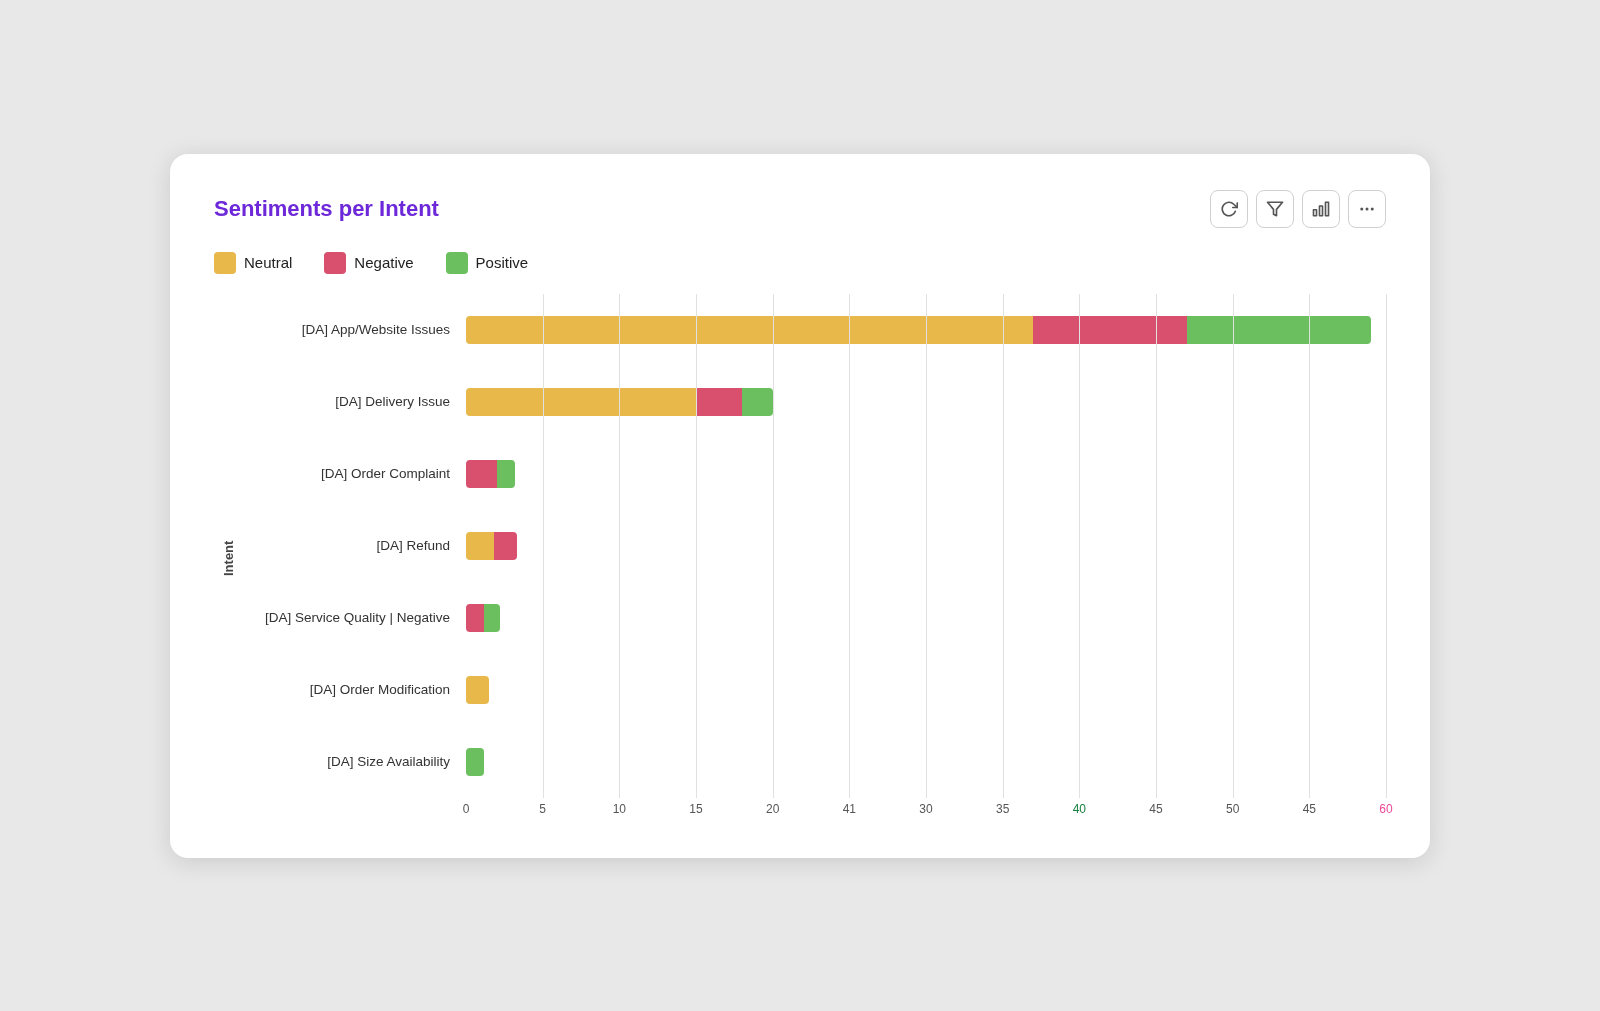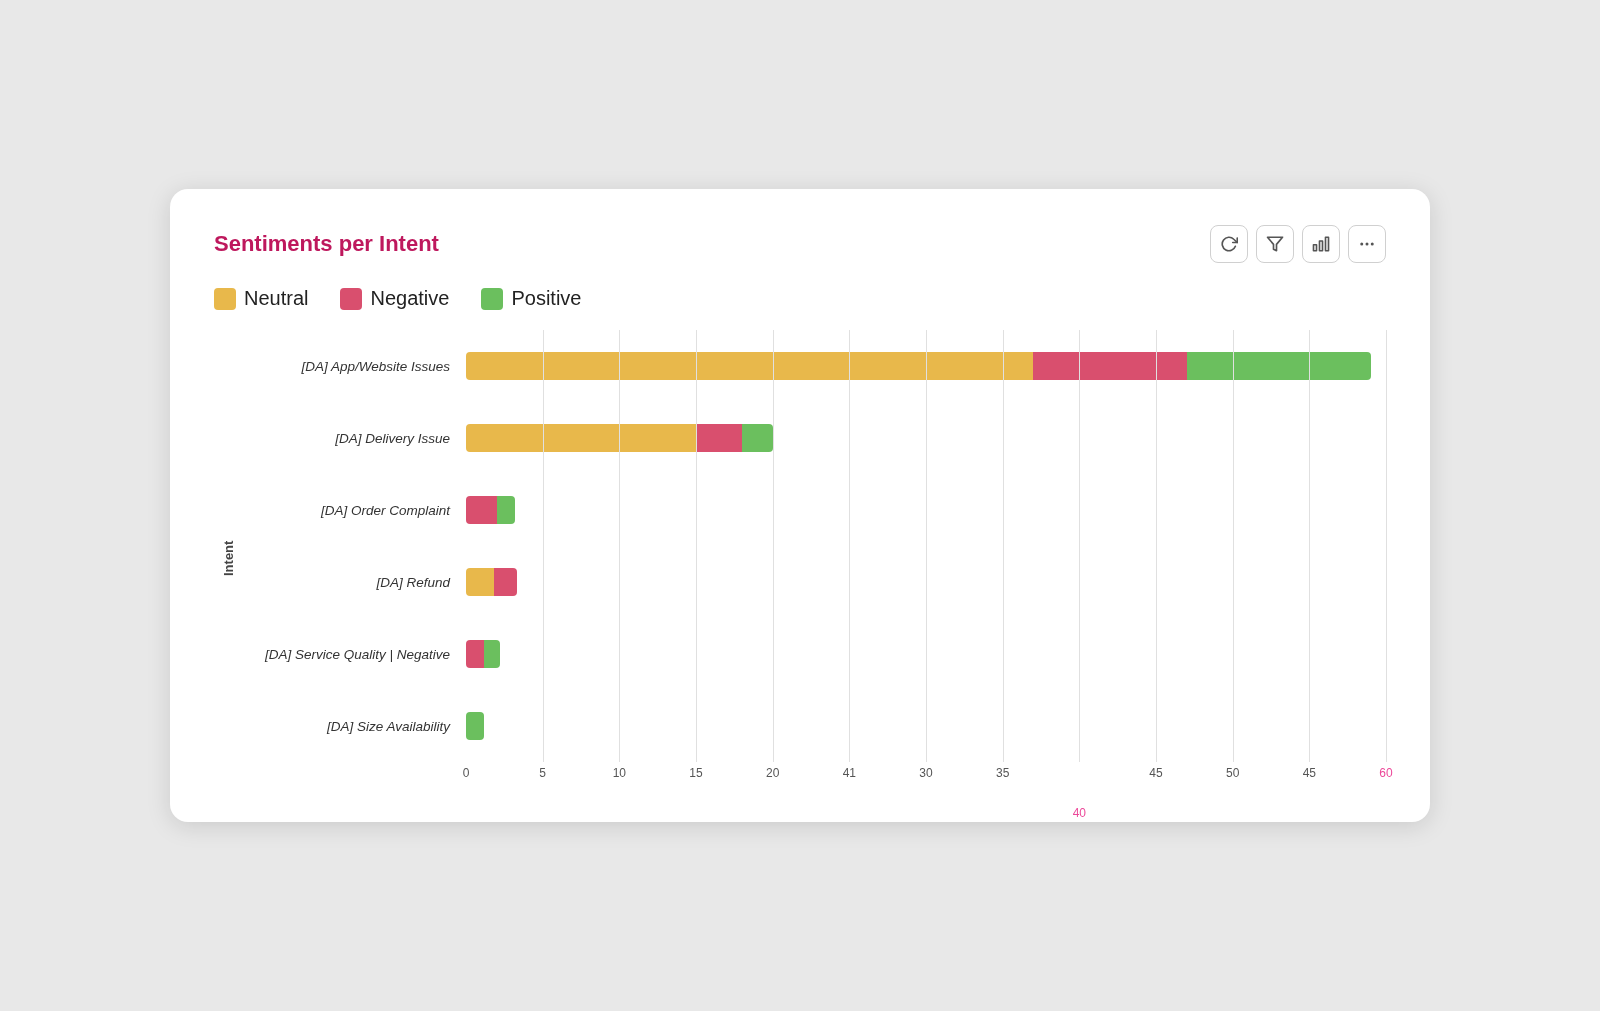--- a/index.html
+++ b/index.html
@@ -20,21 +20,21 @@
     }
     .header {
       display: flex;
       align-items: center;
       justify-content: space-between;
       margin-bottom: 24px;
     }
     .title {
       font-size: 22px;
       font-weight: 700;
-      color: #be185d;
+      color: #6d28d9;
     }
     .toolbar {
       display: flex;
       gap: 8px;
     }
     .toolbar-btn {
       width: 38px;
       height: 38px;
       border: 1.5px solid #d0d0d0;
       background: #fff;
@@ -49,21 +49,21 @@
     .legend {
       display: flex;
       gap: 32px;
       margin-bottom: 20px;
       align-items: center;
     }
     .legend-item {
       display: flex;
       align-items: center;
       gap: 8px;
-      font-size: 20px;
+      font-size: 15px;
       color: #222;
       justify-content: center;
     }
     .legend-box {
       width: 22px;
       height: 22px;
       border-radius: 4px;
     }
     .chart-area {
       display: flex;
@@ -195,21 +195,21 @@
   </div>
       <div class="legend-item">
     <div class="legend-box" style="background:#6BBF5E;"></div>
     <span>Positive</span>
   </div>
     </div>
 
   <div class="chart-area">
     <div class="y-axis-label">Intent</div>
     <div class="chart-inner">
-      <div class="bars-and-grid" id="bars-container" style="position: relative; font-style: italic;">
+      <div class="bars-and-grid" id="bars-container" style="position: relative;">
         <div class="rows-container" id="rows-container">
             <div class="bar-row">
               <div class="bar-label">[DA] App/Website Issues</div>
               <div class="bar-track">
                 <div class="bar-segment" style="width: 61.6667%; background: rgb(232, 184, 75); height: 28px; display: inline-block; border-radius: 4px 0px 0px 4px;"></div>
                 <div class="bar-segment" style="width: 16.6667%; background: rgb(217, 79, 110); height: 28px; display: inline-block; border-radius: 0px;"></div>
                 <div class="bar-segment" style="width: 20%; background: rgb(107, 191, 94); height: 28px; display: inline-block; border-radius: 0px 4px 4px 0px;"></div>
               </div>
             </div>
             <div class="bar-row">
@@ -232,20 +232,26 @@
               <div class="bar-track">
                 <div class="bar-segment" style="width: 3%; background: rgb(232, 184, 75); height: 28px; display: inline-block; border-radius: 4px 0px 0px 4px;"></div>
                 <div class="bar-segment" style="width: 2.5%; background: rgb(217, 79, 110); height: 28px; display: inline-block; border-radius: 0px 4px 4px 0px;"></div>
               </div>
             </div>
             <div class="bar-row">
               <div class="bar-label">[DA] Service Quality | Negative</div>
               <div class="bar-track">
                 <div class="bar-segment" style="width: 2%; background: rgb(217, 79, 110); height: 28px; display: inline-block; border-radius: 4px 0px 0px 4px;"></div>
                 <div class="bar-segment" style="width: 1.66667%; background: rgb(107, 191, 94); height: 28px; display: inline-block; border-radius: 0px 4px 4px 0px;"></div>
+              </div>
+            </div>
+            <div class="bar-row">
+              <div class="bar-label">[DA] Order Modification</div>
+              <div class="bar-track">
+                <div class="bar-segment" style="width: 2.5%; background: rgb(232, 184, 75); height: 28px; display: inline-block; border-radius: 4px;"></div>
               </div>
             </div>
             <div class="bar-row">
               <div class="bar-label">[DA] Size Availability</div>
               <div class="bar-track">
                 <div class="bar-segment" style="width: 2%; background: rgb(107, 191, 94); height: 28px; display: inline-block; border-radius: 4px;"></div>
               </div>
             </div>
           </div>
       <div style="position: absolute; inset: 0px 0px 0px 230px; pointer-events: none; z-index: 2;">
@@ -267,21 +273,21 @@
         <div class="x-ticks-row" id="x-ticks-row">
             <div style="flex: 1 1 0%; position: relative; height: 20px;">
               <span style="position: absolute; left: 0%; transform: translateX(-50%); font-size: 12px; color: rgb(85, 85, 85);">0</span>
               <span style="position: absolute; left: 8.33333%; transform: translateX(-50%); font-size: 12px; color: rgb(85, 85, 85);">5</span>
               <span style="position: absolute; left: 16.6667%; transform: translateX(-50%); font-size: 12px; color: rgb(85, 85, 85); text-align: right;">10</span>
               <span style="position: absolute; left: 25%; transform: translateX(-50%); font-size: 12px; color: rgb(85, 85, 85);">15</span>
               <span style="position: absolute; left: 33.3333%; transform: translateX(-50%); font-size: 12px; color: rgb(85, 85, 85);">20</span>
               <span style="position: absolute; left: 41.6667%; transform: translateX(-50%); font-size: 12px; color: rgb(85, 85, 85);">41</span>
               <span style="position: absolute; left: 50%; transform: translateX(-50%); font-size: 12px; color: rgb(85, 85, 85);">30</span>
               <span style="position: absolute; left: 58.3333%; transform: translateX(-50%); font-size: 12px; color: rgb(85, 85, 85);">35</span>
-              <span style="position: absolute; left: 66.6667%; transform: translateX(-50%); font-size: 12px; color: #ec4899; margin-top: 40px;">40</span>
+              <span style="position: absolute; left: 66.6667%; transform: translateX(-50%); font-size: 12px; color: #15803d;">40</span>
               <span style="position: absolute; left: 75%; transform: translateX(-50%); font-size: 12px; color: rgb(85, 85, 85);">45</span>
               <span style="position: absolute; left: 83.3333%; transform: translateX(-50%); font-size: 12px; color: rgb(85, 85, 85);">50</span>
               <span style="position: absolute; left: 91.6667%; transform: translateX(-50%); font-size: 12px; color: rgb(85, 85, 85);">45</span>
               <span style="position: absolute; left: 100%; transform: translateX(-50%); font-size: 12px; color: #ec4899;">60</span>
             </div>
           </div>
       </div>
     </div>
   </div>
 </div>

